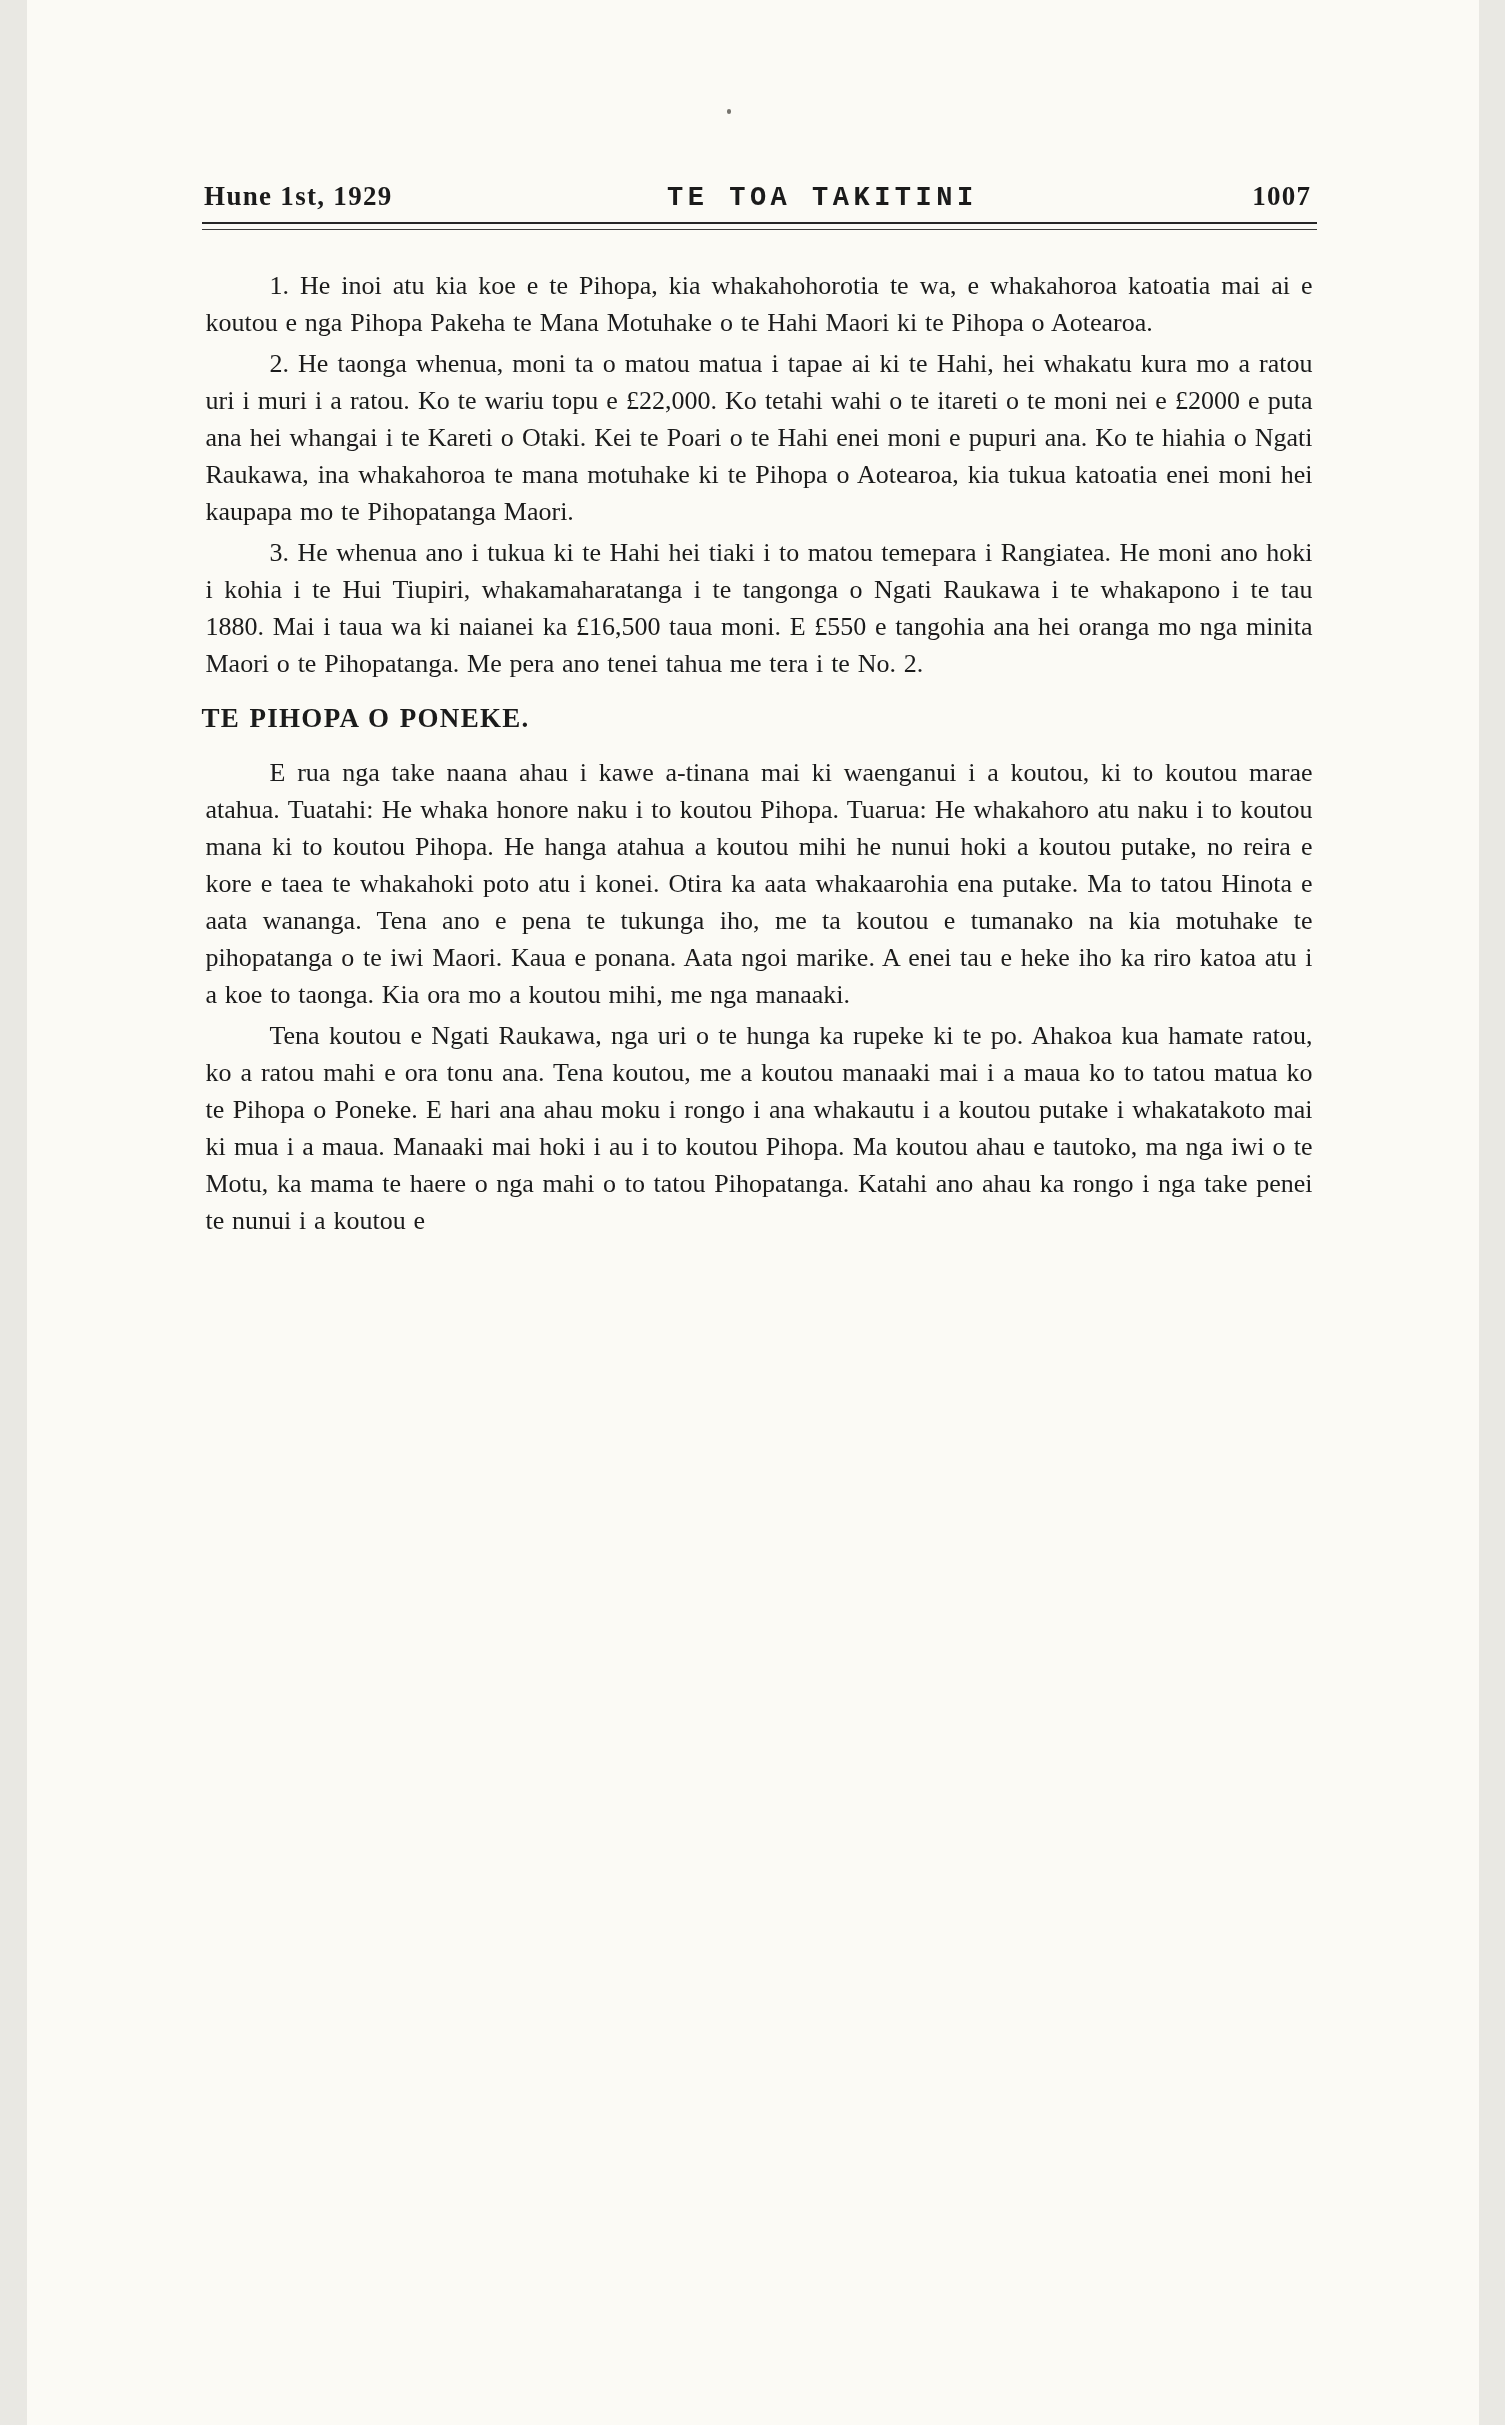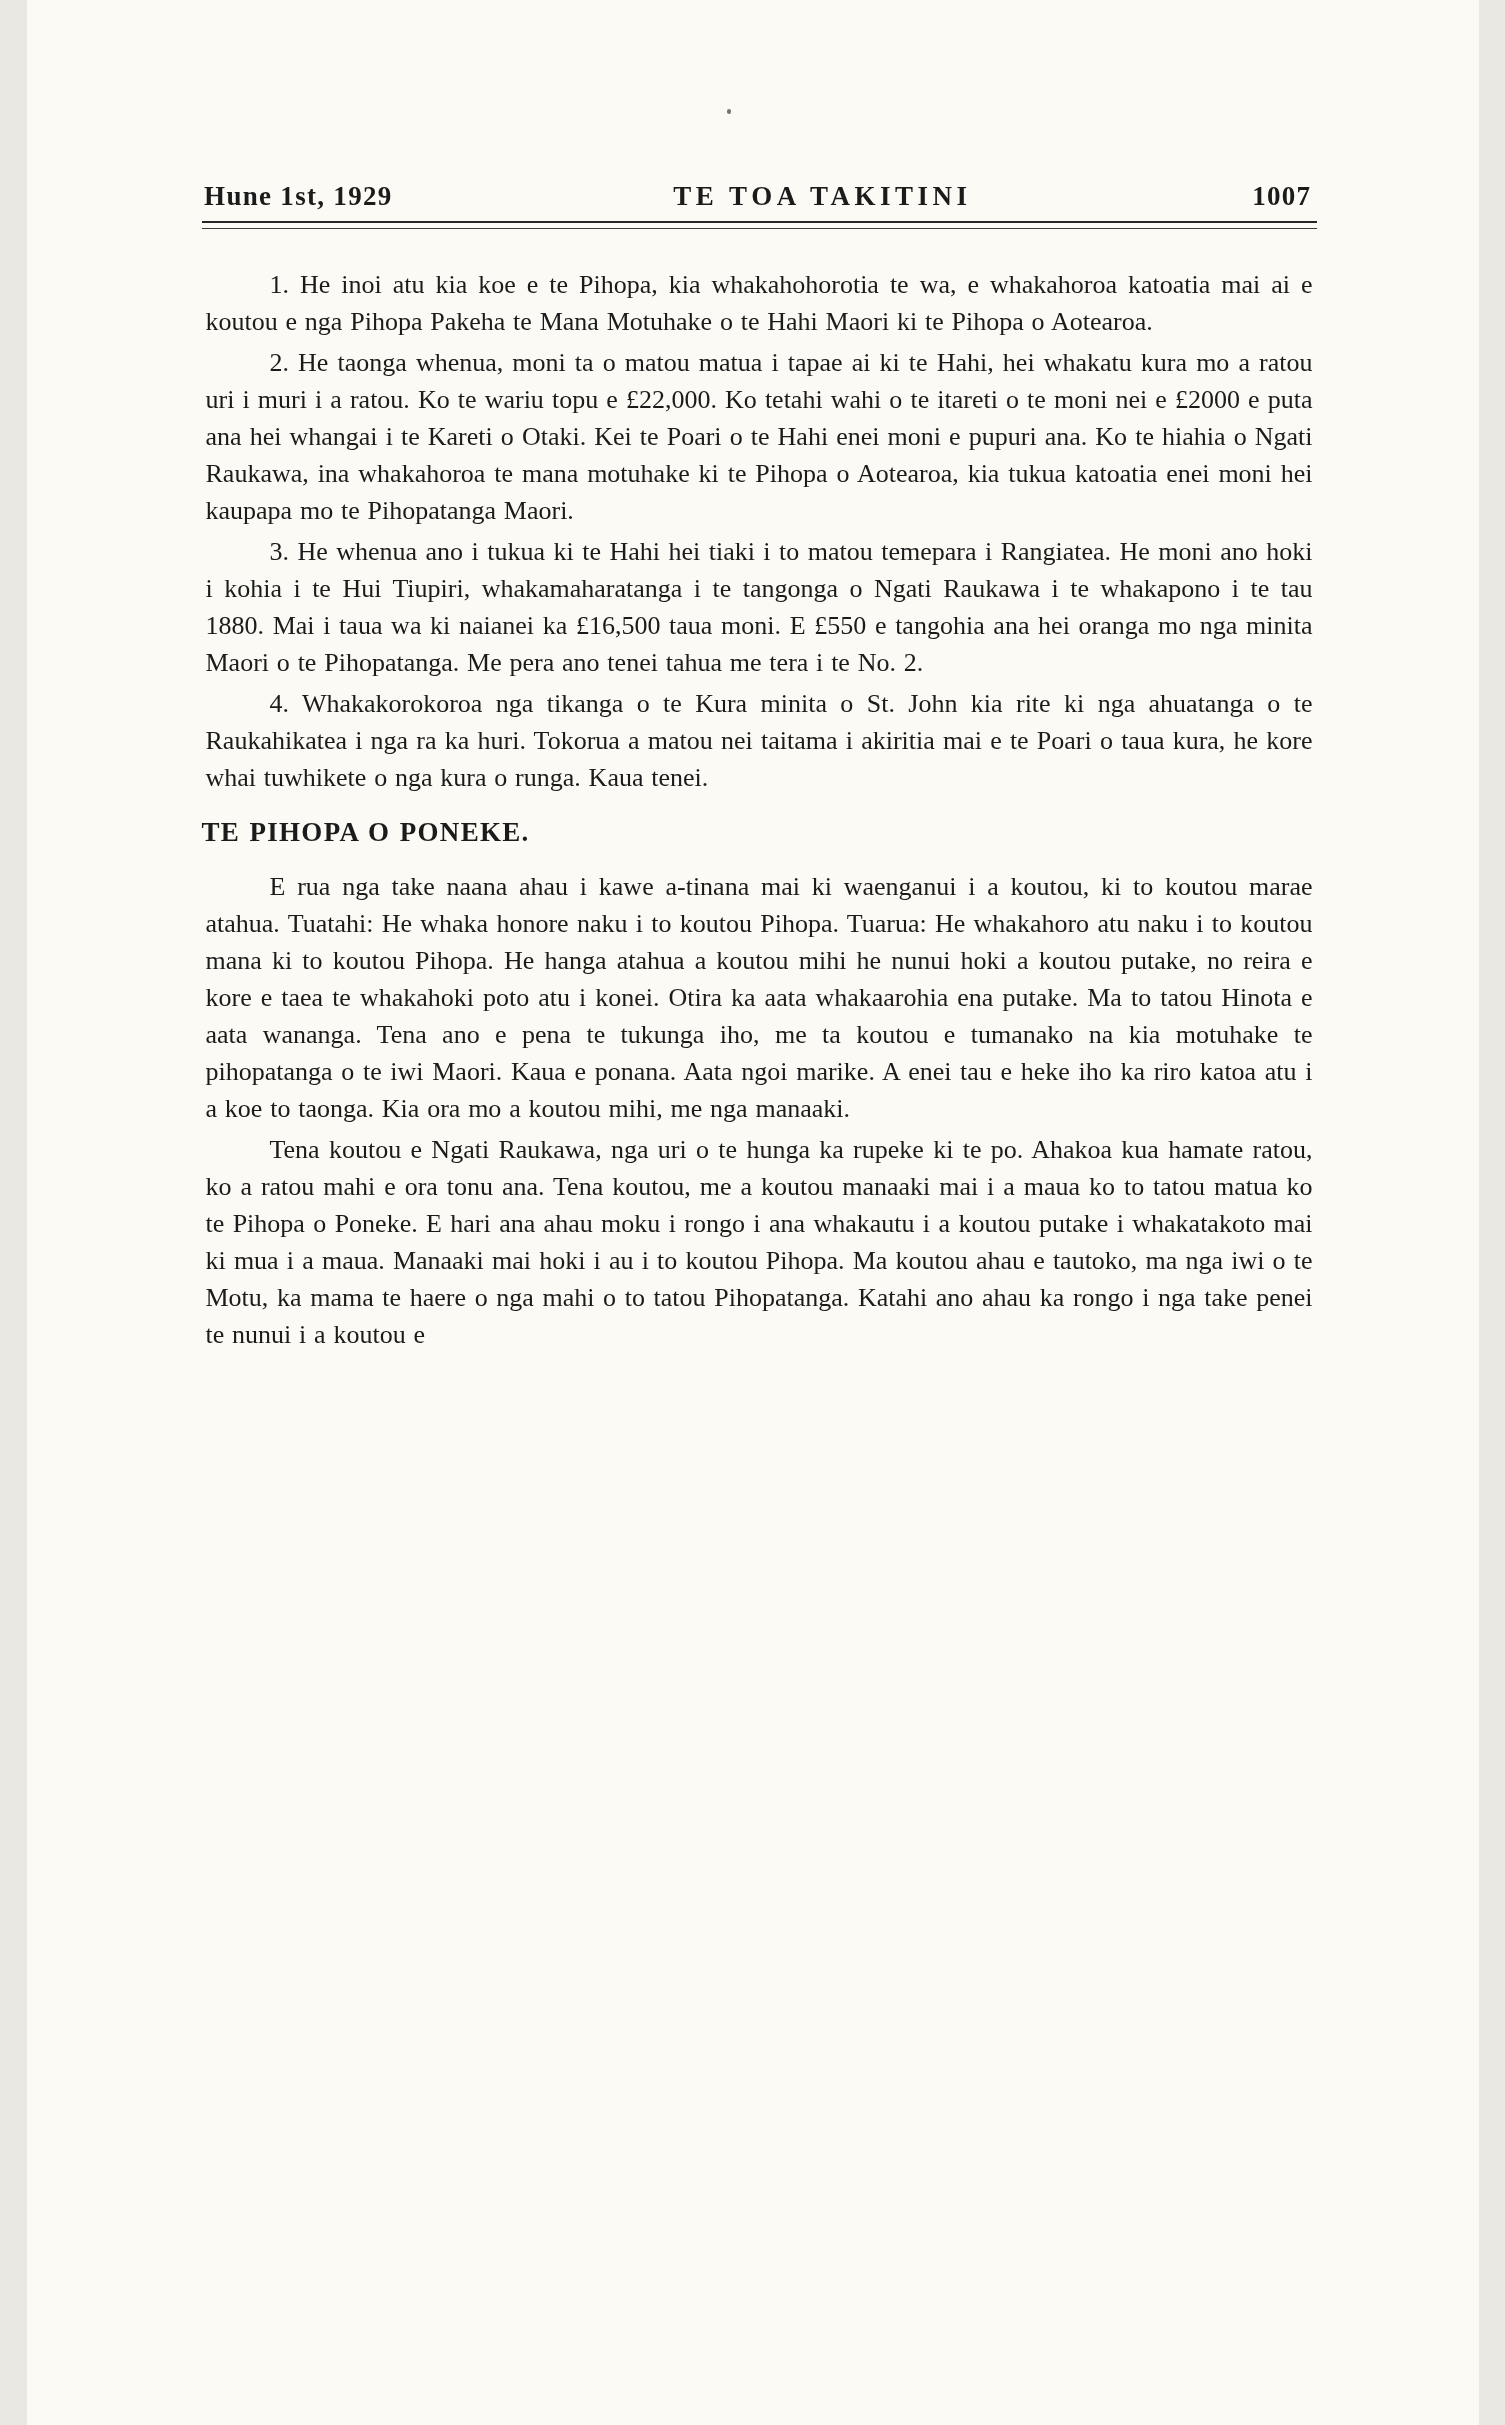--- a/index.html
+++ b/index.html
@@ -23,21 +23,21 @@
   .masthead {
     display: flex;
     justify-content: space-between;
     align-items: baseline;
     font-size: 27px;
     font-weight: bold;
     letter-spacing: 0.6px;
     padding: 0 5.1px 0 2.6px;
   }
   .masthead .date { letter-spacing: 1.3px; }
-  .masthead .title { letter-spacing: 4.5px; }
+  .masthead .title { letter-spacing: 4.5px; font-family: Liberation Mono, monospace; }
   .masthead .pagenum { letter-spacing: 1.3px; text-align: right; }
   .double-rule {
     margin-top: 9px;
     height: 5.1px;
     border-top: 2.6px solid #262626;
     border-bottom: 1.9px solid #3a3a3a;
   }
   
   .content {
     margin-top: 37px;
@@ -85,21 +85,20 @@
   <div class="double-rule"></div>
 
   <main class="content">
 
     <p>1. He inoi atu kia koe e te Pihopa, kia whakahohorotia te wa, e whakahoroa katoatia mai ai e koutou e nga Pihopa Pakeha te Mana Motuhake o te Hahi Maori ki te Pihopa o Aotearoa.</p>
 
     <p>2. He taonga whenua, moni ta o matou matua i tapae ai ki te Hahi, hei whakatu kura mo a ratou uri i muri i a ratou. Ko te wariu topu e £22,000. Ko tetahi wahi o te itareti o te moni nei e £2000 e puta ana hei whangai i te Kareti o Otaki. Kei te Poari o te Hahi enei moni e pupuri ana. Ko te hiahia o Ngati Raukawa, ina whakahoroa te mana motuhake ki te Pihopa o Aotearoa, kia tukua katoatia enei moni hei kaupapa mo te Pihopatanga Maori.</p>
 
     <p>3. He whenua ano i tukua ki te Hahi hei tiaki i to matou temepara i Rangiatea. He moni ano hoki i kohia i te Hui Tiupiri, whakamaharatanga i te tangonga o Ngati Raukawa i te whakapono i te tau 1880. Mai i taua wa ki naianei ka £16,500 taua moni. E £550 e tangohia ana hei oranga mo nga minita Maori o te Pihopatanga. Me pera ano tenei tahua me tera i te No. 2.</p>
 
-    <p>4. Whakakorokoroa nga tikanga o te Kura minita o St. John kia rite ki nga ahuatanga o te Raukahikatea i nga ra ka huri. Tokorua a matou nei taitama i akiritia mai e te Poari o taua kura, he kore whai tuwhikete o nga kura o runga. Kaua tenei.</p>
 
     <h2 class="section-heading">TE PIHOPA O PONEKE.</h2>
 
     <p>E rua nga take naana ahau i kawe a-tinana mai ki waenganui i a koutou, ki to koutou marae atahua. Tuatahi: He whaka honore naku i to koutou Pihopa. Tuarua: He whakahoro atu naku i to koutou mana ki to koutou Pihopa. He hanga atahua a koutou mihi he nunui hoki a koutou putake, no reira e kore e taea te whakahoki poto atu i konei. Otira ka aata whakaarohia ena putake. Ma to tatou Hinota e aata wananga. Tena ano e pena te tukunga iho, me ta koutou e tumanako na kia motuhake te pihopatanga o te iwi Maori. Kaua e ponana. Aata ngoi marike. A enei tau e heke iho ka riro katoa atu i a koe to taonga. Kia ora mo a koutou mihi, me nga manaaki.</p>
 
 
     <p>Tena koutou e Ngati Raukawa, nga uri o te hunga ka rupeke ki te po. Ahakoa kua hamate ratou, ko a ratou mahi e ora tonu ana. Tena koutou, me a koutou manaaki mai i a maua ko to tatou matua ko te Pihopa o Poneke. E hari ana ahau moku i rongo i ana whakautu i a koutou putake i whakatakoto mai ki mua i a maua. Manaaki mai hoki i au i to koutou Pihopa. Ma koutou ahau e tautoko, ma nga iwi o te Motu, ka mama te haere o nga mahi o to tatou Pihopatanga. Katahi ano ahau ka rongo i nga take penei te nunui i a koutou e</p>
 
   </main>
 </div>

